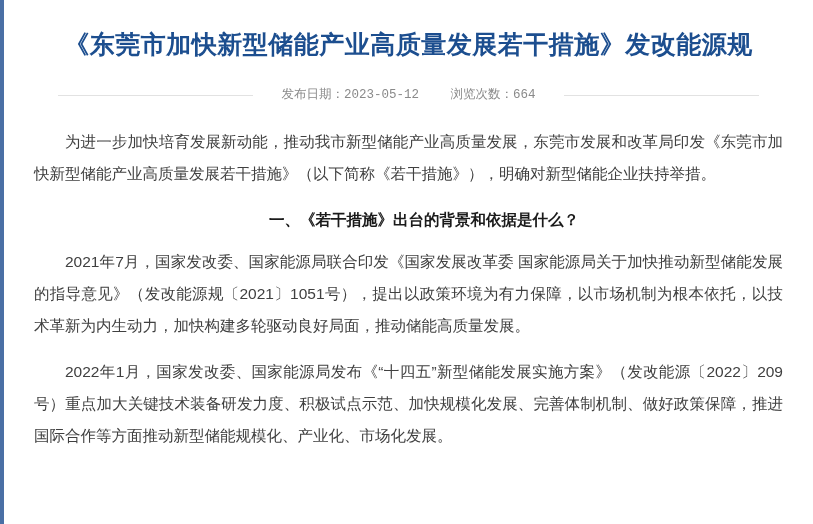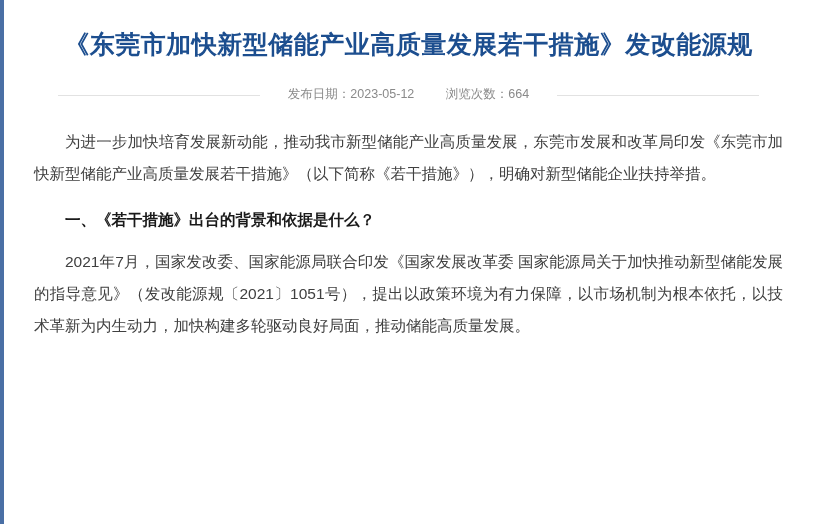--- a/index.html
+++ b/index.html
@@ -46,20 +46,21 @@
   .meta-inner {
     display: inline-block;
     padding: 0 14px;
     background: #ffffff;
     position: relative;
     z-index: 2;
   }
   .meta-item {
     display: inline-block;
     margin: 0 14px;
+    font-family: Liberation Mono, monospace;
   }
   .meta-line {
     position: absolute;
     left: 24px;
     right: 24px;
     top: 9px;
     border-top: 1px solid #e2e2e2;
     z-index: 1;
   }
   .body-text {
@@ -73,20 +74,21 @@
     text-align: justify;
     text-indent: 2em;
   }
   p.section {
     margin: 0 0 10px 0;
     font-size: 15.5px;
     line-height: 32px;
     color: #1a1a1a;
     font-weight: bold;
     text-indent: 2em;
+    text-align: center;
   }
 </style>
 </head>
 <body>
 
 <div class="left-rule"></div>
 
 <div class="page">
 
   <h1 class="doc-title">《东莞市加快新型储能产业高质量发展若干措施》发改能源规</h1>
@@ -96,15 +98,16 @@
     <div class="meta-inner">
       <span class="meta-item">发布日期：2023-05-12</span>
       <span class="meta-item">浏览次数：664</span>
     </div>
   </div>
 
   <div class="body-text">
     <p class="para">为进一步加快培育发展新动能，推动我市新型储能产业高质量发展，东莞市发展和改革局印发《东莞市加快新型储能产业高质量发展若干措施》（以下简称《若干措施》），明确对新型储能企业扶持举措。</p>
     <p class="section">一、《若干措施》出台的背景和依据是什么？</p>
     <p class="para">2021年7月，国家发改委、国家能源局联合印发《国家发展改革委 国家能源局关于加快推动新型储能发展的指导意见》（发改能源规〔2021〕1051号），提出以政策环境为有力保障，以市场机制为根本依托，以技术革新为内生动力，加快构建多轮驱动良好局面，推动储能高质量发展。</p>
+    <p class="para">2022年1月，国家发改委、国家能源局发布《“十四五”新型储能发展实施方案》（发改能源〔2022〕209号）重点加大关键技术装备研发力度、积极试点示范、加快规模化发展、完善体制机制、做好政策保障，推进国际合作等方面推动新型储能规模化、产业化、市场化发展。</p>
   </div>
 
 </div>
 
 </body></html>

